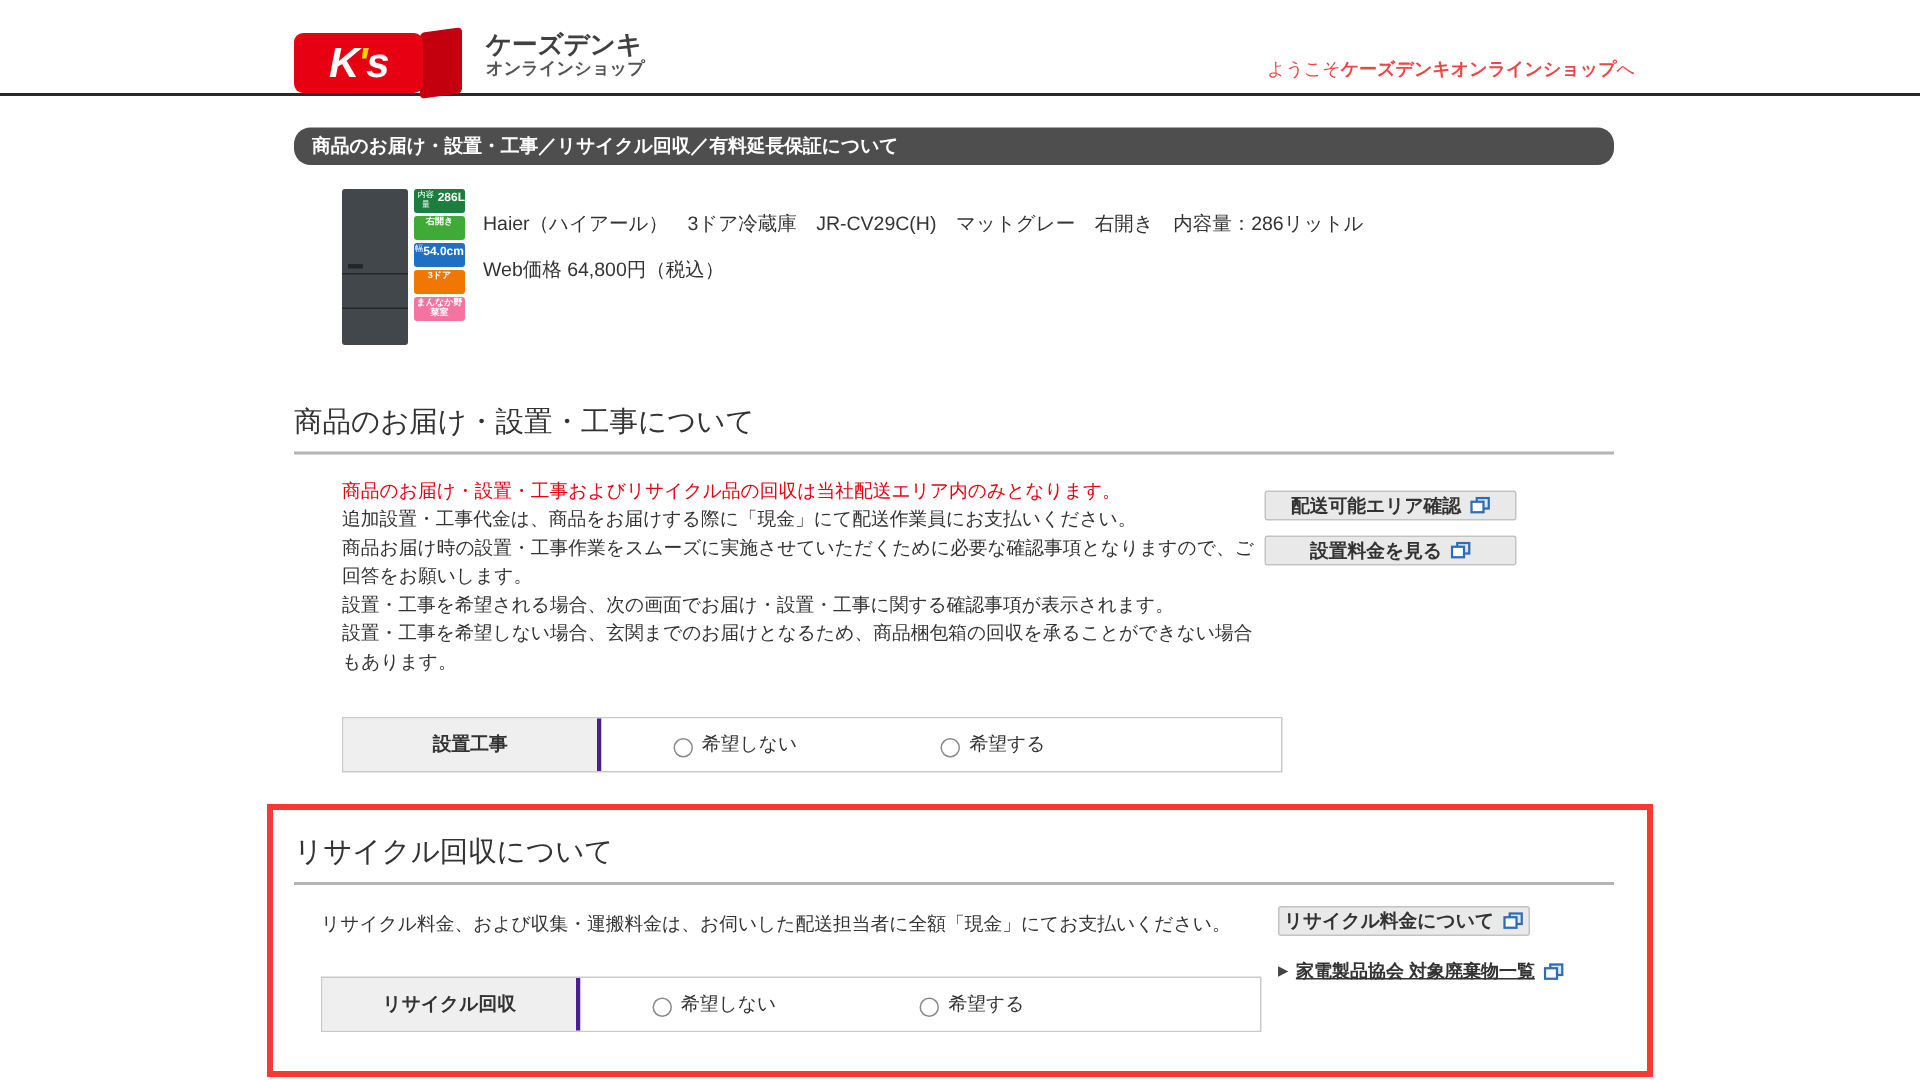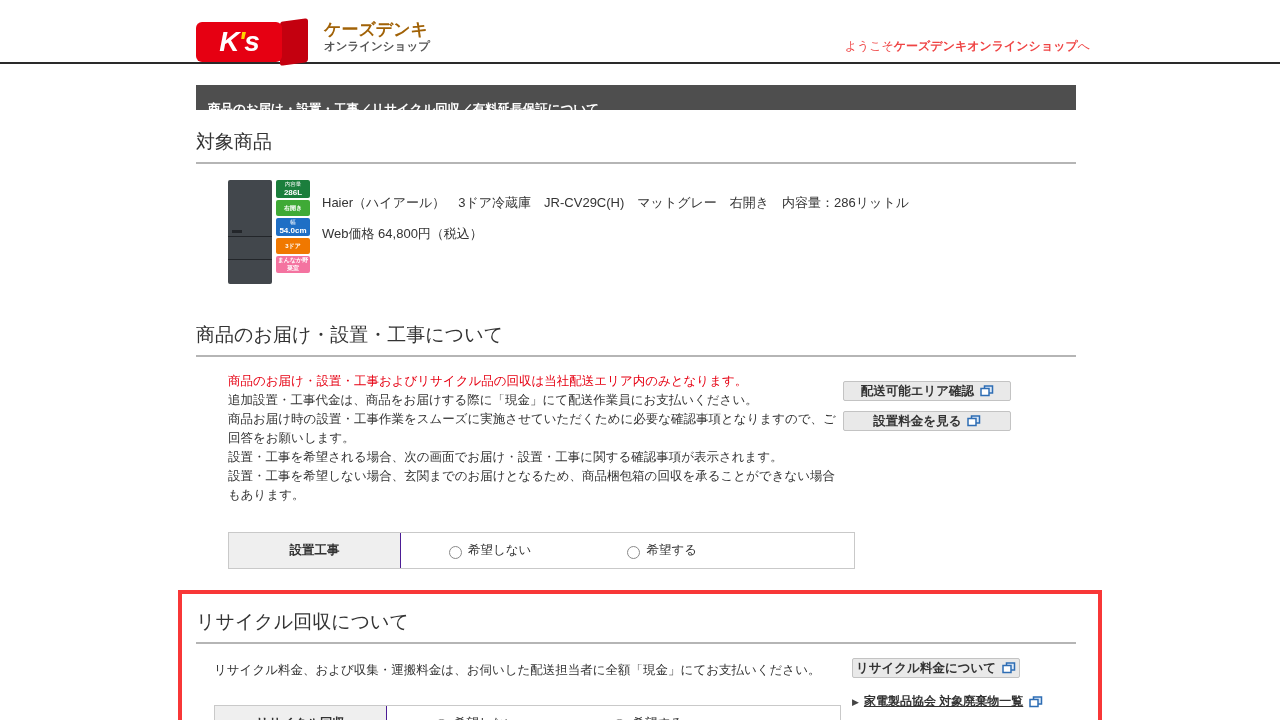--- a/index.html
+++ b/index.html
@@ -12,64 +12,64 @@
   .site-header { position:relative; height:64px; border-bottom:2px solid #2a2a2a; background:#fff; }
   .logo-wrap { position:absolute; left:196px; top:20px; display:flex; }
   .logo-mark { position:relative; width:116px; height:44px; }
   .logo-red { position:absolute; left:0; top:2px; width:86px; height:40px; background:#e60012; border-radius:6px;
               display:flex; align-items:center; justify-content:center; }
   .logo-red span { color:#fff; font-weight:bold; font-style:italic; font-size:28px; letter-spacing:-1px; }
   .logo-red .apos { color:#ffd400; }
   .logo-flap { position:absolute; left:84px; top:0; width:28px; height:44px; background:#c4000f;
                transform:skewY(-8deg); border-radius:3px; }
   .logo-text { margin-left:12px; line-height:1.15; }
-  .logo-text .l1 { color:#a16207; font-weight:bold; font-size:17px; }
+  .logo-text .l1 { color:#404040; font-weight:bold; font-size:17px; }
   .logo-text .l2 { color:#555; font-weight:bold; font-size:11.5px; }
   .welcome { position:absolute; right:190px; top:38px; font-size:12px; color:#ef4444; }
   .welcome b { font-weight:bold; }
 
   
   .container { width:880px; margin-left:196px; }
   .title-bar { margin-top:21px; height:25px; line-height:25px; background:#4e4e4e; color:#fff;
-               font-size:12.5px; font-weight:bold; padding:12px 12px; }
+               font-size:12.5px; font-weight:bold; padding:0 12px;border-radius:11px; }
   h2.section-heading { font-size:19px; font-weight:normal; color:#333; margin:0;
                        padding-bottom:7px; border-bottom:2px solid #b5b5b5; }
   .sec-product h2 { margin-top:19px; }
 
   
   .product-row { display:flex; margin:16px 0 0 32px; }
   .product-image { display:flex; width:84px; }
   .fridge { position:relative; width:44px; height:104px; background:#42474c; border-radius:2px; }
   .fridge .split1 { position:absolute; left:0; right:0; top:56px; border-top:1px solid #23262a; }
   .fridge .split2 { position:absolute; left:0; right:0; top:79px; border-top:1px solid #23262a; }
   .fridge .handle { position:absolute; left:4px; top:50px; width:10px; height:3px; background:#23262a; }
   .badges { width:34px; margin-left:4px; display:flex; flex-direction:column; }
   .badge { color:#fff; text-align:center; border-radius:2px; margin-bottom:2px; padding:1px 0;
-           font-size:7px; line-height:1.2; min-height:16px; display:flex; flex-direction:column; justify-content:center; }
+           font-size:7px; line-height:1.2; min-height:16px; display:flex; justify-content:center; }
   .badge .sub { font-size:5.5px; display:block; }
   .badge .main { font-weight:bold; font-size:8px; display:block; }
   .badge .main.small { font-size:6px; font-weight:bold; }
   .product-details { margin-left:10px; padding-top:14px; font-size:13px; }
   .product-details .price { margin-top:13px; }
 
   
   .sec-delivery h2 { margin-top:38px; }
   .delivery-body { display:flex; margin-top:15px; }
   .notes { width:632px; margin-left:32px; font-size:12.5px; line-height:19px; }
   .notes p { margin:0; }
   .warning { color:#e60012; }
   .side-col { width:205px; margin-left:auto; margin-right:33px; margin-top:9px; }
   .btn { display:flex; align-items:center; justify-content:center; width:168px; height:20px;
          background:#e9e9e9; border:1px solid #c3c3c3; border-radius:2px; font-size:12.5px;
          font-weight:bold; color:#333; cursor:pointer; margin-bottom:10px; }
   .ext-icon { margin-left:6px; flex:none; }
 
   
   .opt-table { display:flex; width:627px; margin:27px 0 0 32px; border:1px solid #c9c9c9; }
-  .opt-table .head { width:172px; background:#efefef; border-right:1px solid #4c1d95;
+  .opt-table .head { width:172px; background:#efefef; border-right:3px solid #4c1d95;
                      text-align:center; font-weight:bold; font-size:12.5px; padding:9px 0; }
   .opt-table .opts { flex:1; display:flex; align-items:center; padding-left:48px; background:#fff; }
   .opt { display:flex; align-items:flex-end; font-size:12.5px; margin-right:96px; cursor:pointer; }
   .radio { width:13px; height:13px; border:1.5px solid #8a8a8a; border-radius:50%; background:#fff;
            margin-right:6px; flex:none; }
 
   
   .red-frame { width:924px; margin:21px 0 0 -18px; border:4px solid #f83737; padding:15px 22px 26px 14px; }
   .recycle-body { display:flex; margin-top:14px; }
   .recycle-left { width:632px; margin-left:18px; }
@@ -97,21 +97,20 @@
     </div>
   </div>
   <div class="welcome"><span>ようこそ</span><b>ケーズデンキオンラインショップ</b><span>へ</span></div>
 </div>
 
 <div class="container">
 
   <div class="title-bar">商品のお届け・設置・工事／リサイクル回収／有料延長保証について</div>
 
   <div class="sec-product">
-    <h2 class="section-heading">対象商品</h2>
     <div class="product-row">
       <div class="product-image">
         <div class="fridge">
           <div class="split1"></div>
             <div class="split2"></div>
             <div class="handle"></div>
         </div>
         <div class="badges">
           <div class="badge" style="background: rgb(27, 126, 60);">
             <span class="sub">内容量</span>

